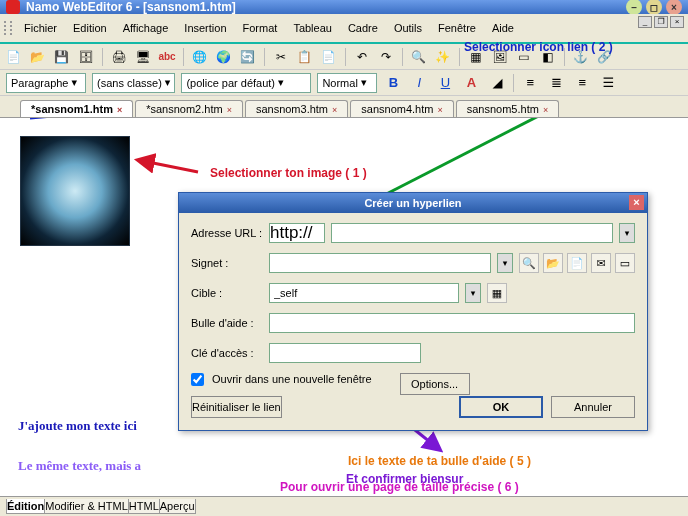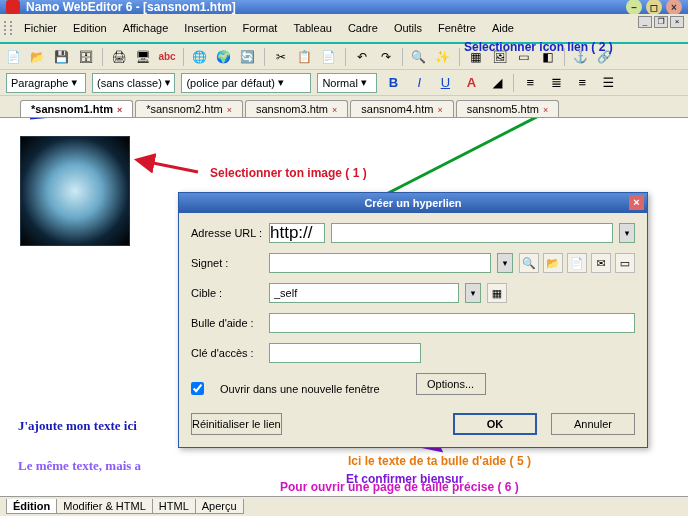--- a/index.html
+++ b/index.html
@@ -35,26 +35,26 @@
   .dlg-title { height: 20px; background: linear-gradient(to bottom,#5a8cd8,#2a5aa8); color: #fff; font-size: 11px; font-weight: bold; display: flex; align-items: center; justify-content: center; position: relative; }
   .dlg-title .dlg-x { position: absolute; right: 3px; top: 2px; width: 15px; height: 15px; background: #d66; color: #fff; text-align: center; line-height: 14px; font-size: 11px; cursor: pointer; }
   .dlg-body { padding: 10px 12px 12px 12px; font-size: 11px; }
   .row { display: flex; align-items: center; margin-bottom: 10px; gap: 6px; }
   .row label { width: 72px; }
   .row .field { flex: 1; height: 20px; border: 1px solid #7a8; background: #fff; font-size: 11px; padding: 0 4px; }
   .row .proto { width: 56px; height: 20px; border: 1px solid #7a8; background: #fff; font-size: 17px; }
   .row .dd { width: 16px; height: 20px; border: 1px solid #7a8; background: #ddd; text-align: center; line-height: 18px; font-size: 9px; cursor: pointer; }
   .iconset { display: flex; gap: 4px; }
   .iconset .ib { width: 20px; height: 20px; border: 1px solid #bbb; background: #f4f2e8; display: flex; align-items: center; justify-content: center; font-size: 11px; cursor: pointer; }
-  .chkrow { display: flex; align-items: flex-end; gap: 16px; margin: 6px 0 18px 0; }
+  .chkrow { display: flex; align-items: flex-start; gap: 8px; margin: 6px 0 1px 0; }
   .btnrow { display: flex; justify-content: space-between; align-items: center; }
   .dlgbtn { min-width: 84px; height: 22px; border: 1px solid #888; background: #ece9d8; font-size: 11px; cursor: pointer; }
   .dlgbtn.ok { font-weight: bold; border: 2px solid #2a5aa8; }
   .bottom-tabs { height: 20px; background: #ece9d8; display: flex; align-items: center; font-size: 11px; padding: 0 6px; border-top: 1px solid #999; gap: 0; }
-  .bottom-tabs .btab { padding: 1px 6px; border: 1px solid #999; border-top: none; background: #f4f2e8; cursor: pointer; margin-right: -1px; }
+  .bottom-tabs .btab { padding: 1px 0; border: 1px solid #999; border-top: none; background: #f4f2e8; cursor: pointer; margin-right: -1px; }
   .bottom-tabs .btab.active { background: #fff; font-weight: bold; }
   .annot { position: absolute; font-size: 12px; font-weight: bold; pointer-events: none; }
   .annot.red { color: #d4152a; }
   .annot.blue { color: #1428c8; }
   .annot.green { color: #0a9a2a; }
   .annot.black { color: #000; }
   .annot.orange { color: #e8780c; }
   .annot.magenta { color: #d015c0; }
   .annot.purple { color: #7a18d4; }
   svg.overlay { position: absolute; left: 0; top: 0; pointer-events: none; }
@@ -239,21 +239,21 @@
       <label>Clé d'accès :</label>
       <input class="field" style="flex: 0 0 40px;" value="">
     </div>
     <div class="chkrow">
       <input type="checkbox" checked="" style="">
       <span>Ouvrir dans une nouvelle fenêtre</span>
       <button class="dlgbtn" style="min-width:70px;margin-left:20px">Options...</button>
     </div>
     <div class="btnrow">
       <button class="dlgbtn">Réinitialiser le lien</button>
-      <div style="display:flex;gap:14px">
+      <div style="display:flex;gap:8px">
         <button class="dlgbtn ok">OK</button>
         <button class="dlgbtn">Annuler</button>
       </div>
     </div>
   </div>
 </div>
 
 <div class="bottom-tabs">
   <div class="btab active">Édition</div>
   <div class="btab">Modifier &amp; HTML</div>

